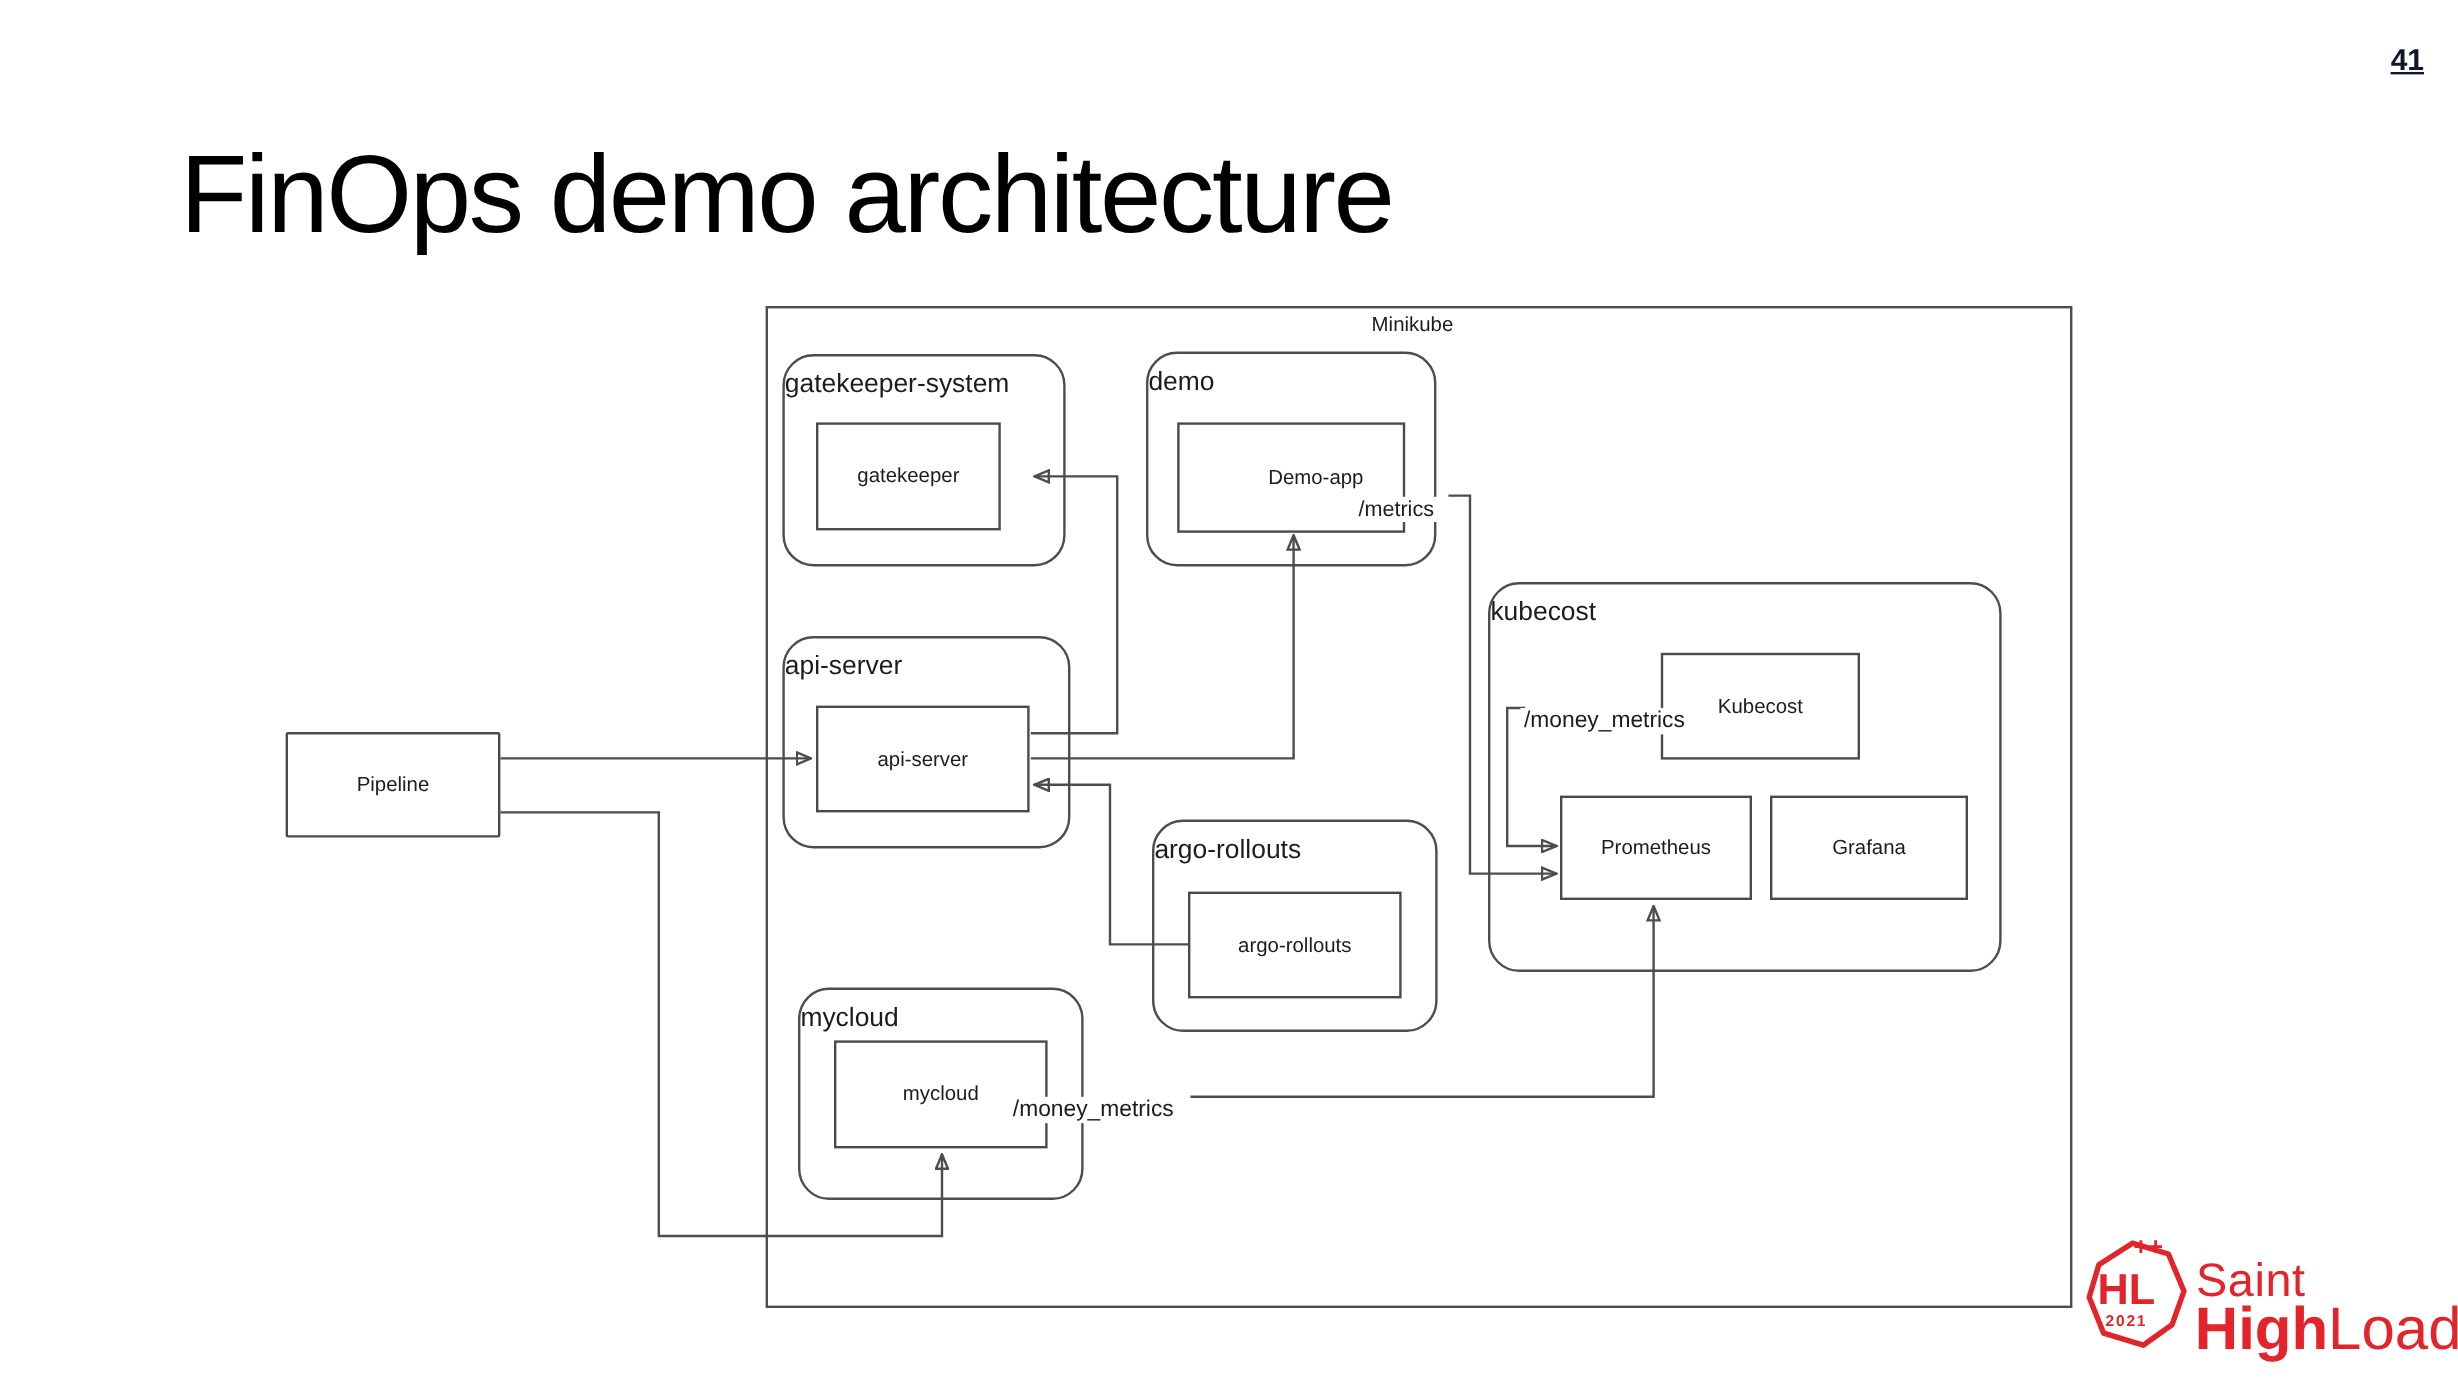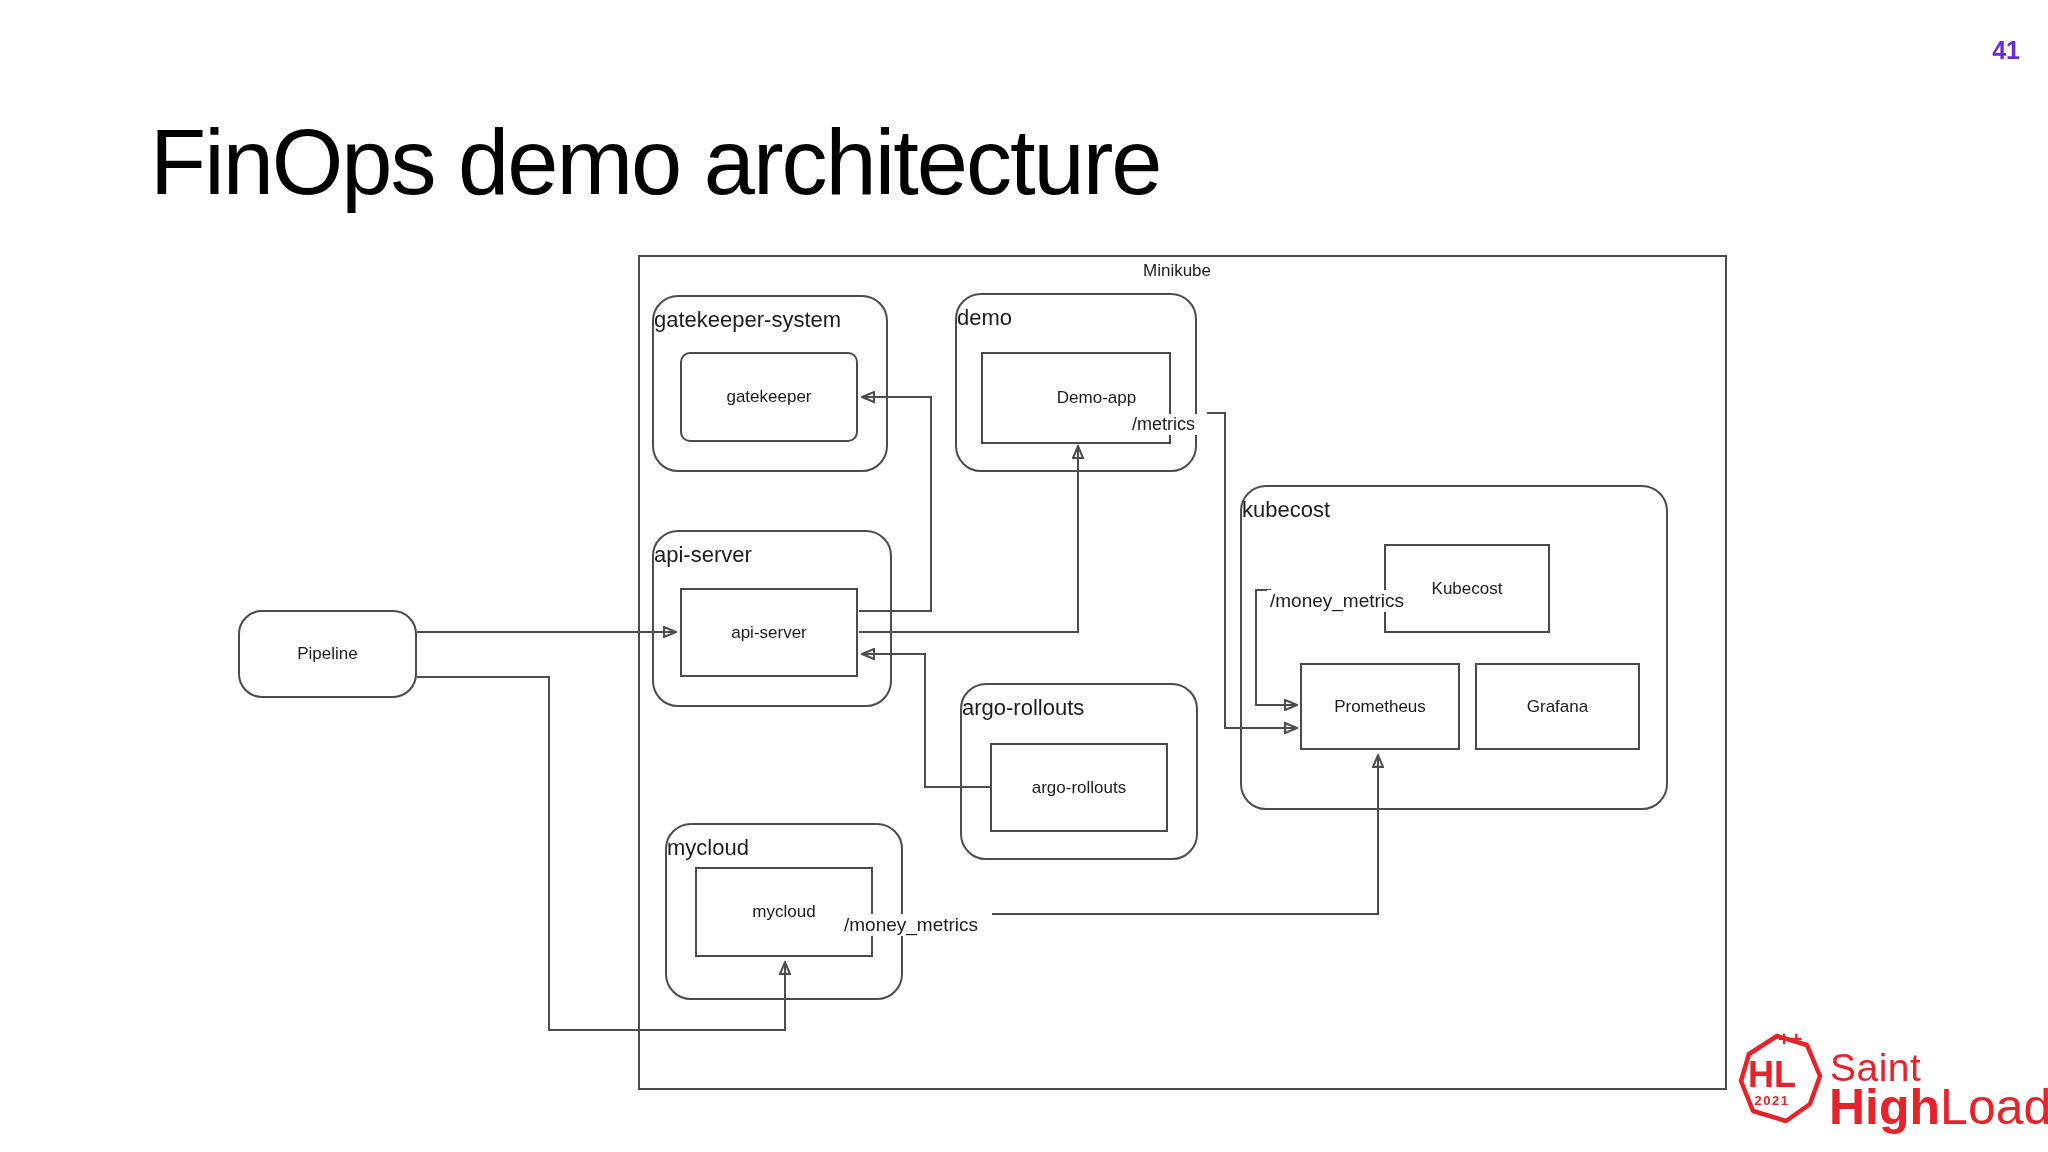--- a/index.html
+++ b/index.html
@@ -5,50 +5,50 @@
   :root{
     --accent:#e3242b;
     --line:#4d4d4d;
     --ink:#1c1c1c;
   }
   html,body{margin:0;padding:0;background:#ffffff;}
   body{width:2048px;height:1152px;overflow:hidden;
        font-family:"Liberation Sans","DejaVu Sans",sans-serif;}
   #slide{position:relative;width:2048px;height:1152px;background:#fff;}
 
-  .page-number{position:absolute;top:36px;right:28px;font-size:25px;font-weight:bold;color:#6d28d9;}
+  .page-number{position:absolute;top:36px;right:28px;font-size:25px;font-weight:bold;color:#0f172a;text-decoration:underline;}
   .title{position:absolute;left:150px;top:116px;font-size:92px;letter-spacing:-2px;
          color:#000;white-space:nowrap;line-height:1.0;text-align:right;}
 
   
   .cluster{position:absolute;border:2px solid var(--line);background:transparent;box-sizing:border-box;}
   .ns{position:absolute;border:2px solid var(--line);border-radius:26px;background:transparent;
       box-sizing:border-box;}
   .ns-label{position:absolute;top:10px;left:0;width:100%;text-align:left;
             font-size:22px;color:var(--ink);white-space:nowrap;}
   .node{position:absolute;border:2px solid #4a4a4a;background:#fff;box-sizing:border-box;
         display:flex;align-items:center;justify-content:center;
         font-size:17px;color:var(--ink);white-space:nowrap;}
-  .rounded-node{position:absolute;border:2px solid #4a4a4a;border-radius:24px;background:#fff;
+  .rounded-node{position:absolute;border:2px solid #4a4a4a;border-radius:2px;background:#fff;
         box-sizing:border-box;display:flex;align-items:center;justify-content:center;
         font-size:17px;color:var(--ink);}
   .cluster-label{position:absolute;font-size:17px;color:var(--ink);white-space:nowrap;text-align:center;}
 
   
   #minikube      {left:638px; top:255px; width:1089px;height:835px;}
   #minikube-label{left:1143px;top:261px;}
   #ns-gatekeeper {left:652px; top:295px; width:236px; height:177px;}
   #ns-demo       {left:955px; top:293px; width:242px; height:179px;}
   #ns-api       {left:652px; top:530px; width:240px; height:177px;}
   #ns-argo       {left:960px; top:683px; width:238px; height:177px;}
   #ns-mycloud    {left:665px; top:823px; width:238px; height:177px;}
   #ns-kubecost   {left:1240px;top:485px; width:428px; height:325px;}
 
   #node-pipeline {left:238px; top:610px; width:179px; height:88px;}
-  #node-gatekeeper{left:680px;top:352px; width:178px; height:90px;border-radius:10px;}
+  #node-gatekeeper{left:680px;top:352px; width:154px; height:90px;}
   #node-demoapp  {left:981px; top:352px; width:190px; height:92px;padding-left:41px;}
   #node-api      {left:680px; top:588px; width:178px; height:89px;}
   #node-argo     {left:990px; top:743px; width:178px; height:89px;}
   #node-mycloud  {left:695px; top:867px; width:178px; height:90px;}
   #node-kubecost {left:1384px;top:544px; width:166px; height:89px;}
   #node-prometheus{left:1300px;top:663px;width:160px; height:87px;}
   #node-grafana  {left:1475px;top:663px; width:165px; height:87px;}
 
   #edges{position:absolute;left:0;top:0;width:2048px;height:1152px;pointer-events:none;}
   #edges path{stroke:var(--line);stroke-width:2;fill:none;}

